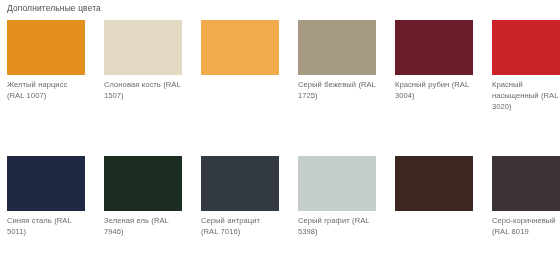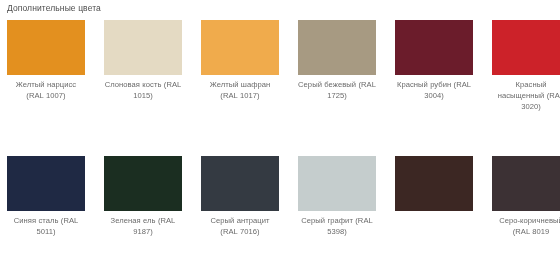--- a/index.html
+++ b/index.html
@@ -40,21 +40,20 @@
   #swatch-grid {
     position: absolute;
     left: 7px;
     top: 20px;
     width: 553px;
     display: grid;
     grid-template-columns: repeat(6, 78px);
     column-gap: 19px;
     row-gap: 44px;
     align-content: start;
-    text-align: center;
   }
 
   .swatch-cell {
     width: 78px;
   }
 
   .swatch-chip {
     width: 78px;
     height: 55px;
     display: block;
@@ -76,45 +75,44 @@
 
   <div id="panel-title">Дополнительные цвета</div>
 
   <div id="swatch-grid">
       <div class="swatch-cell">
         <span class="swatch-chip" style="background: rgb(227, 144, 31);"></span>
         <div class="swatch-label">Желтый нарцисс (RAL 1007)</div>
       </div>
       <div class="swatch-cell">
         <span class="swatch-chip" style="background: rgb(228, 218, 195);"></span>
-        <div class="swatch-label">Слоновая кость (RAL 1015)</div>
+        <div class="swatch-label">Слоновая кость (RAL 1507)</div>
       </div>
       <div class="swatch-cell">
         <span class="swatch-chip" style="background: rgb(240, 171, 76);"></span>
-        <div class="swatch-label">Желтый шафран (RAL 1017)</div>
       </div>
       <div class="swatch-cell">
         <span class="swatch-chip" style="background: rgb(167, 154, 130);"></span>
         <div class="swatch-label">Серый бежевый (RAL 1725)</div>
       </div>
       <div class="swatch-cell">
         <span class="swatch-chip" style="background: rgb(107, 28, 43);"></span>
         <div class="swatch-label">Красный рубин (RAL 3004)</div>
       </div>
       <div class="swatch-cell">
         <span class="swatch-chip" style="background: rgb(204, 34, 41);"></span>
         <div class="swatch-label">Красный насыщенный (RAL 3020)</div>
       </div>
       <div class="swatch-cell">
         <span class="swatch-chip" style="background: rgb(31, 41, 68);"></span>
         <div class="swatch-label">Синяя сталь (RAL 5011)</div>
       </div>
       <div class="swatch-cell">
         <span class="swatch-chip" style="background: rgb(27, 46, 33);"></span>
-        <div class="swatch-label">Зеленая ель (RAL 9187)</div>
+        <div class="swatch-label">Зеленая ель (RAL 7946)</div>
       </div>
       <div class="swatch-cell">
         <span class="swatch-chip" style="background: rgb(52, 58, 66);"></span>
         <div class="swatch-label">Серый антрацит (RAL 7016)</div>
       </div>
       <div class="swatch-cell">
         <span class="swatch-chip" style="background: rgb(197, 205, 205);"></span>
         <div class="swatch-label">Серый графит (RAL 5398)</div>
       </div>
       <div class="swatch-cell">

